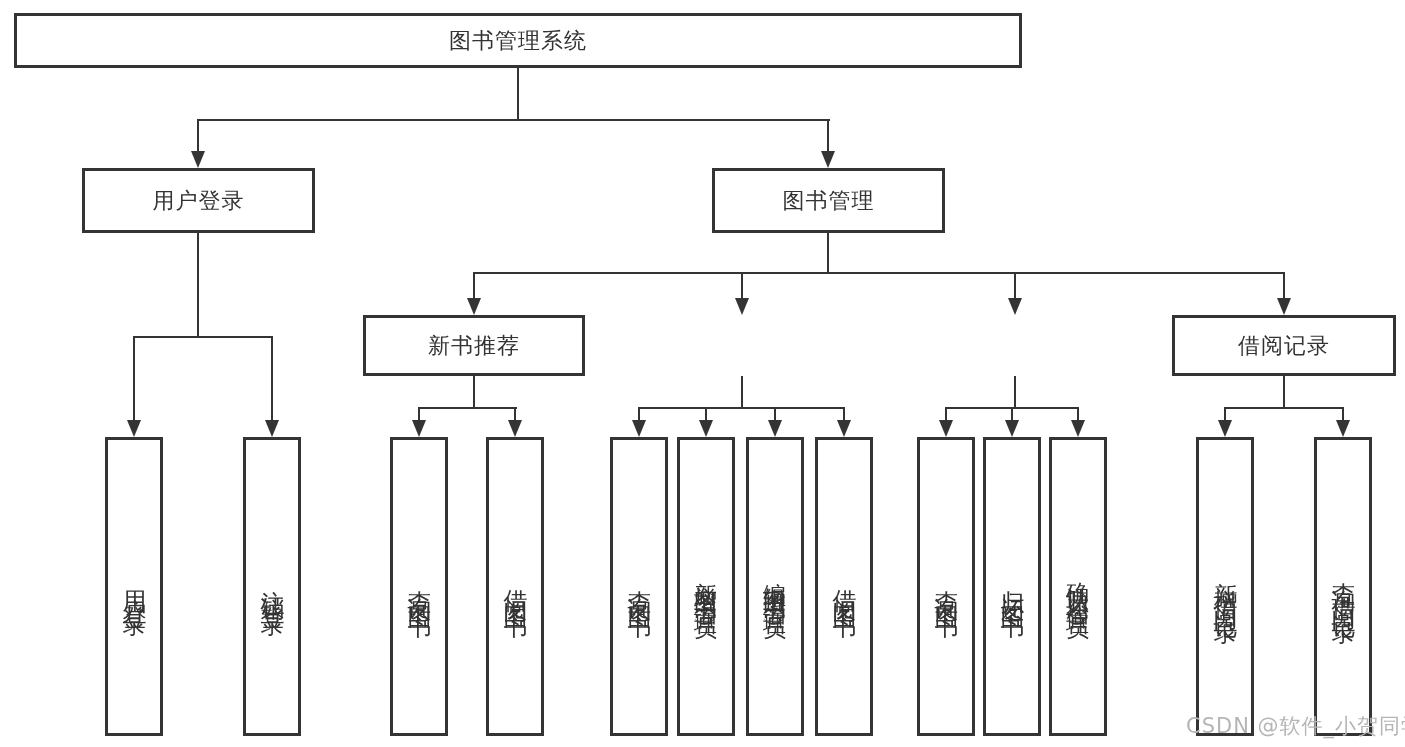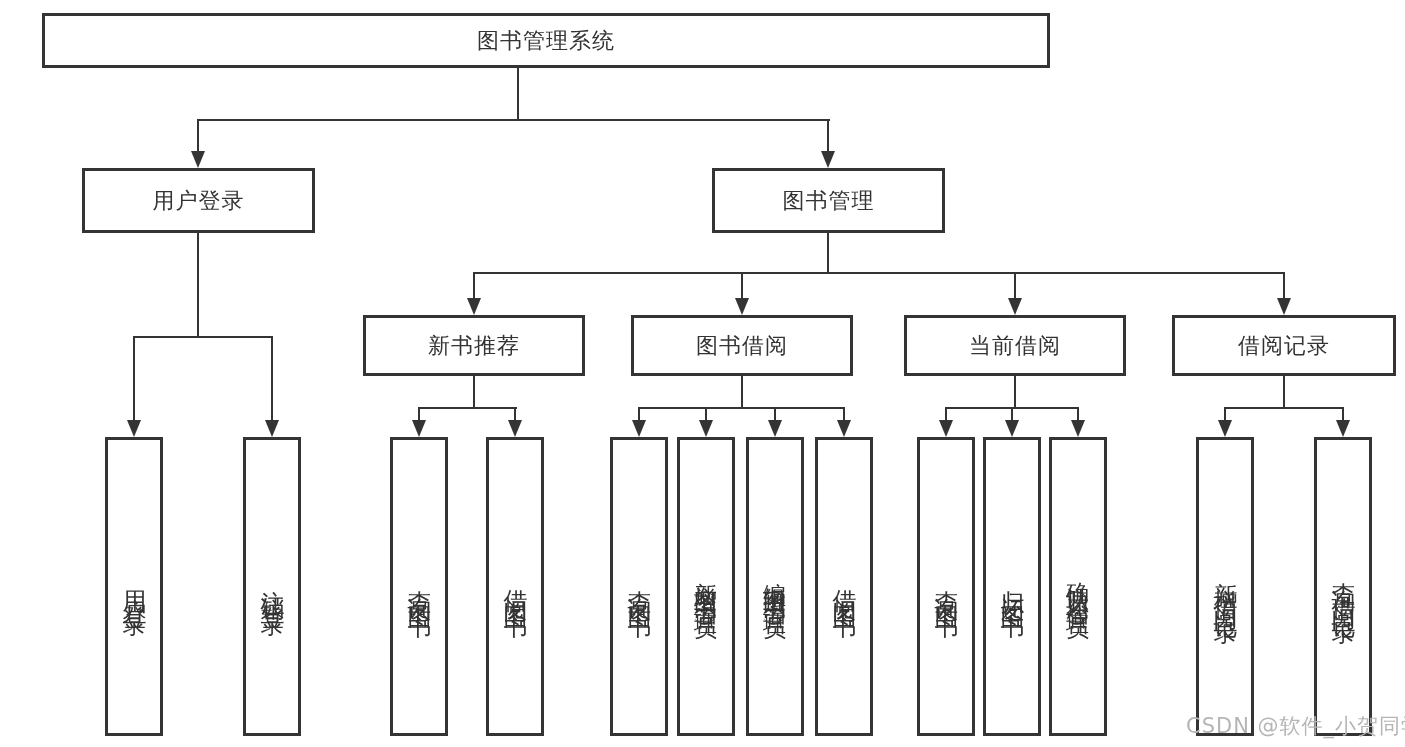--- a/index.html
+++ b/index.html
@@ -53,21 +53,21 @@
     color: #b5b5b5;
     letter-spacing: 1px;
     white-space: nowrap;
   }
 </style>
 </head>
 <body>
 
 <div class="stage">
 
-  <div class="box" style="left:14px; top:13px; width:1008px; height:55px;margin-left:28px;">
+  <div class="box" style="left:14px; top:13px; width:1008px; height:55px;">
     <span class="h-label">图书管理系统</span>
   </div>
 
   <div class="vl" style="left:517px; top:68px;  height:53px;"></div>
   <div class="hl" style="left:197px; top:119px; width:633px;"></div>
   <div class="vl" style="left:197px; top:119px; height:35px;"></div>
   <div class="arrow" style="left:191px; top:151px;"></div>
   <div class="vl" style="left:827px; top:119px; height:35px;"></div>
   <div class="arrow" style="left:821px; top:151px;"></div>
 
@@ -91,26 +91,20 @@
   <div class="arrow" style="left:467px;  top:298px;"></div>
   <div class="vl" style="left:741px;  top:272px; height:30px;"></div>
   <div class="arrow" style="left:735px;  top:298px;"></div>
   <div class="vl" style="left:1014px; top:272px; height:30px;"></div>
   <div class="arrow" style="left:1008px; top:298px;"></div>
   <div class="vl" style="left:1283px; top:272px; height:30px;"></div>
   <div class="arrow" style="left:1277px; top:298px;"></div>
 
   <div class="box" style="left:363px; top:315px; width:222px; height:61px;text-align:right;">
     <span class="h-label">新书推荐</span>
-  </div>
-  <div class="box" style="left:631px; top:315px; width:222px; height:61px;">
-    <span class="h-label">图书借阅</span>
-  </div>
-  <div class="box" style="left:904px; top:315px; width:222px; height:61px;">
-    <span class="h-label">当前借阅</span>
   </div>
   <div class="box" style="left:1172px; top:315px; width:224px; height:61px;">
     <span class="h-label">借阅记录</span>
   </div>
 
   <div class="vl" style="left:473px; top:376px; height:33px;"></div>
   <div class="hl" style="left:418px; top:407px; width:99px;"></div>
   <div class="vl" style="left:418px; top:407px; height:16px;"></div>
   <div class="arrow" style="left:412px; top:420px;"></div>
   <div class="vl" style="left:514px; top:407px; height:16px;"></div>

